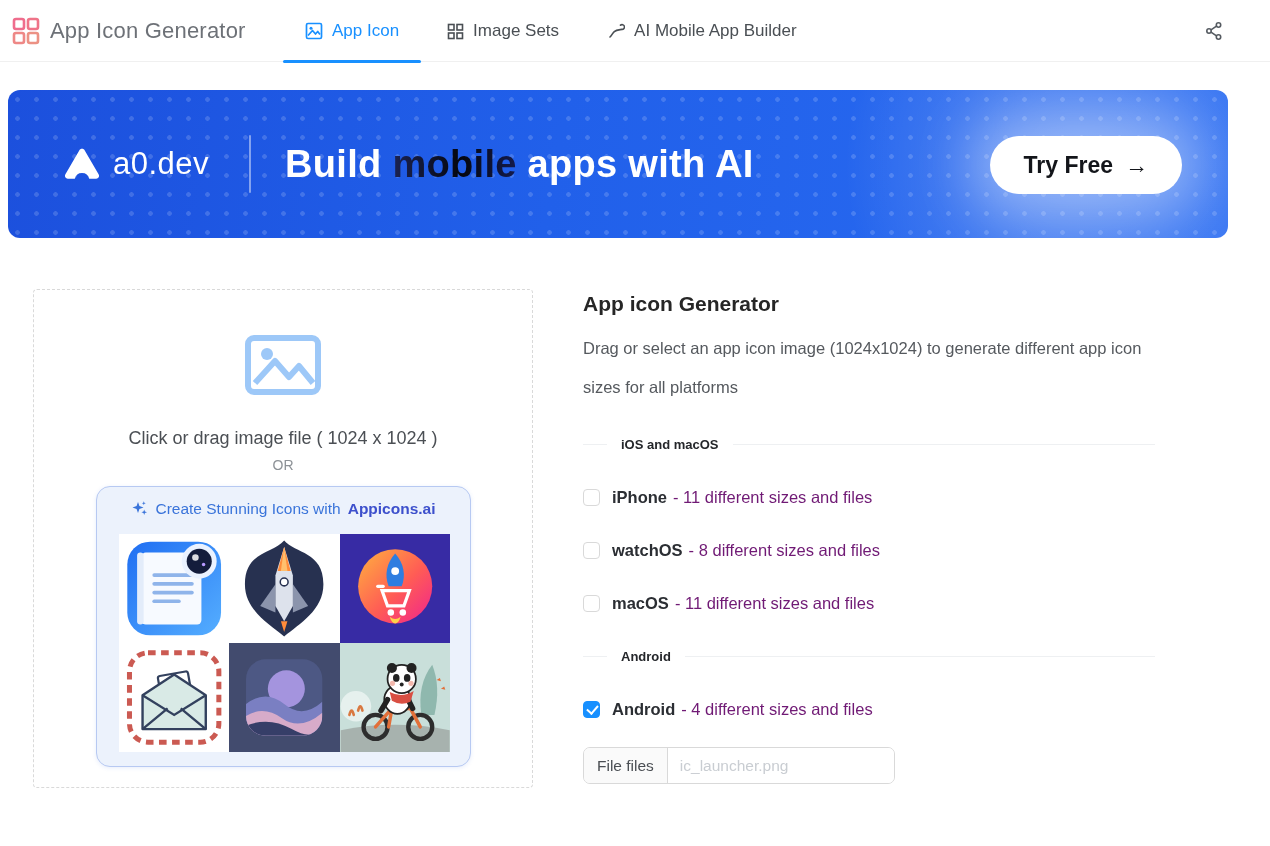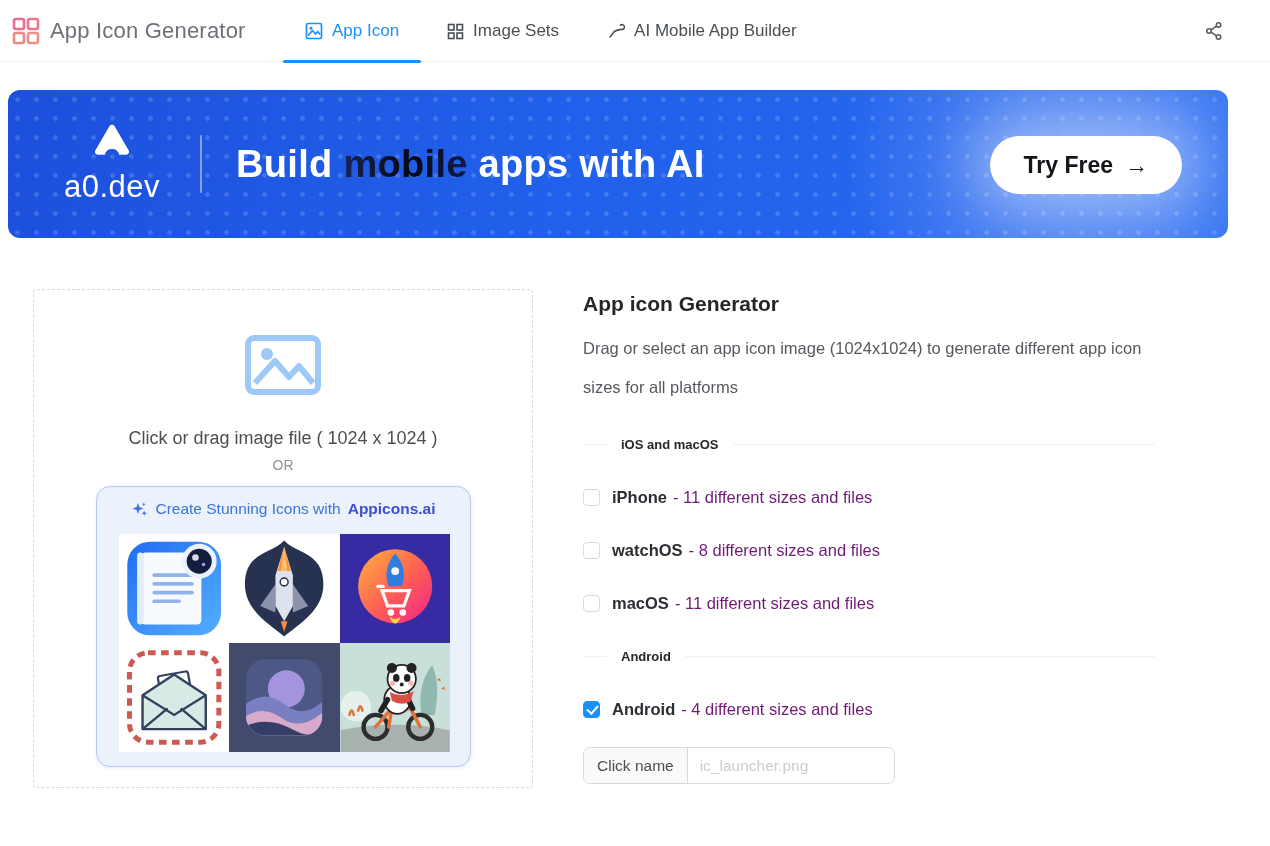--- a/index.html
+++ b/index.html
@@ -26,21 +26,21 @@
   
   .banner { position:absolute; left:8px; top:90px; width:1220px; height:148px;
     border-radius:12px; overflow:hidden;
     background:
       radial-gradient(circle at 88% 50%, rgba(255,255,255,.28), rgba(255,255,255,0) 22%),
       linear-gradient(100deg,#1c50dd 0%, #2160ea 45%, #2a6cf2 100%);
     display:flex; align-items:center; }
   .banner::before { content:""; position:absolute; inset:0;
     background-image:radial-gradient(rgba(255,255,255,.16) 2px, transparent 2.6px);
     background-size:19px 19px; }
-  .banner-brand { position:relative; display:flex; align-items:center; gap:13px; margin-left:56px;flex-direction:column; }
+  .banner-brand { position:relative; display:flex; align-items:center; gap:13px; margin-left:56px; }
   .banner-brand-text { color:#fff; font-size:31px; font-weight:500; letter-spacing:.5px; }
   .banner-divider { position:relative; width:2px; height:58px; background:rgba(255,255,255,.45);
     border-radius:1px; margin:0 34px 0 40px; }
   .headline { position:relative; font-size:38px; font-weight:700; color:#fff; letter-spacing:.3px; }
   .headline span { white-space:pre; }
   .headline .dark { background:linear-gradient(90deg,#1b2353,#05070f 55%,#141b4d);
     -webkit-background-clip:text; background-clip:text; color:transparent; }
   .cta-btn { position:absolute; right:46px; top:46px; height:58px; padding:0 34px;
     background:#fff; border:none; border-radius:29px; font-size:23px; font-weight:600;
     color:#13151a; display:flex; align-items:center; gap:12px; cursor:pointer;
@@ -49,21 +49,21 @@
   
   .uploader { position:absolute; left:33px; top:289px; width:500px; height:499px;
     border:1px dashed #d9d9d9; border-radius:4px; background:#fff; text-align:center;
     cursor:pointer; }
   .upload-pic { margin-top:45px; }
   .upload-hint { margin-top:29px; font-size:18px; color:#4b4f54; }
   .upload-or { margin-top:8px; font-size:14px; color:#8c9196; }
   .promo-card { position:absolute; left:62px; top:196px; width:375px; height:281px;
     background:#ecf2fc; border:1px solid #b7c9f2; border-radius:14px;
     box-shadow:0 1px 4px rgba(59,110,220,.12); }
-  .promo-title { margin-top:13px; display:flex; align-items:flex-end; justify-content:center;
+  .promo-title { margin-top:13px; display:flex; align-items:flex-start; justify-content:center;
     gap:7px; font-size:15.5px; color:#3a74da; }
   .promo-title b { color:#3d50cc; font-weight:700; }
   .icon-grid { position:absolute; left:22px; top:47px; width:331px; height:218px;
     display:grid; grid-template-columns:repeat(3,1fr); grid-template-rows:repeat(2,1fr); }
   .cell { width:100%; height:100%; overflow:hidden; }
   .cell svg { display:block; width:100%; height:100%; }
 
   
   .gen { position:absolute; left:583px; top:292px; width:590px; }
   .gen-title { font-size:21px; font-weight:700; color:#262626; }
@@ -327,18 +327,18 @@
       <span class="line r"></span>
     </div>
 
     <label class="opt-row">
       <span class="cb checked"></span>
       <span class="opt-name">Android</span>
       <span class="opt-desc">- 4 different sizes and files</span>
     </label>
 
     <div class="input-group">
-      <span class="addon">Click name</span>
+      <span class="addon">File files</span>
       <input class="file-input" type="text" placeholder="ic_launcher.png" style="">
     </div>
   </section>
 
 </div>
 
 </body></html>

